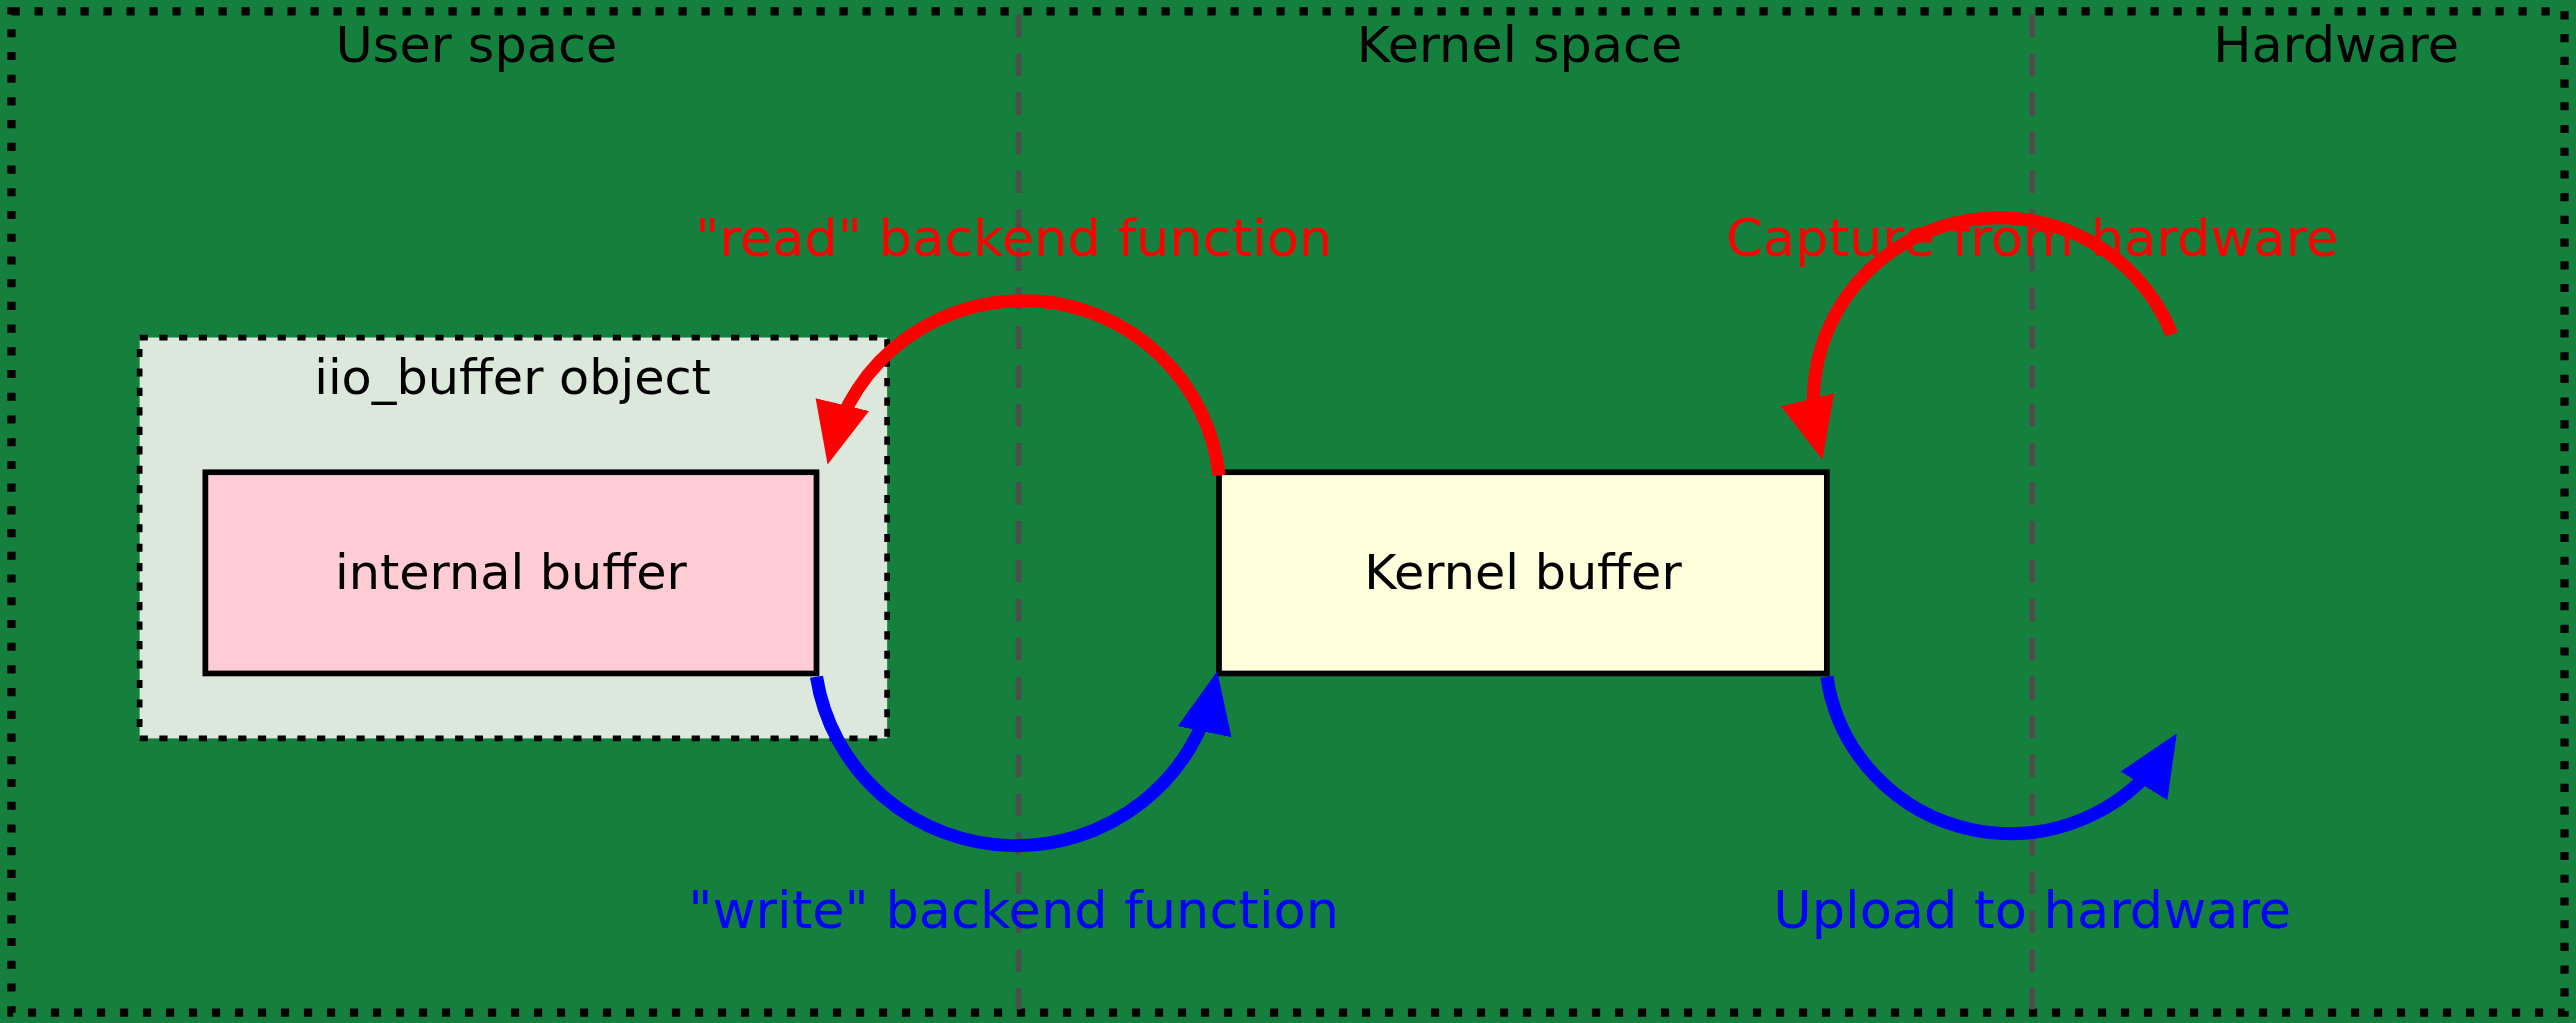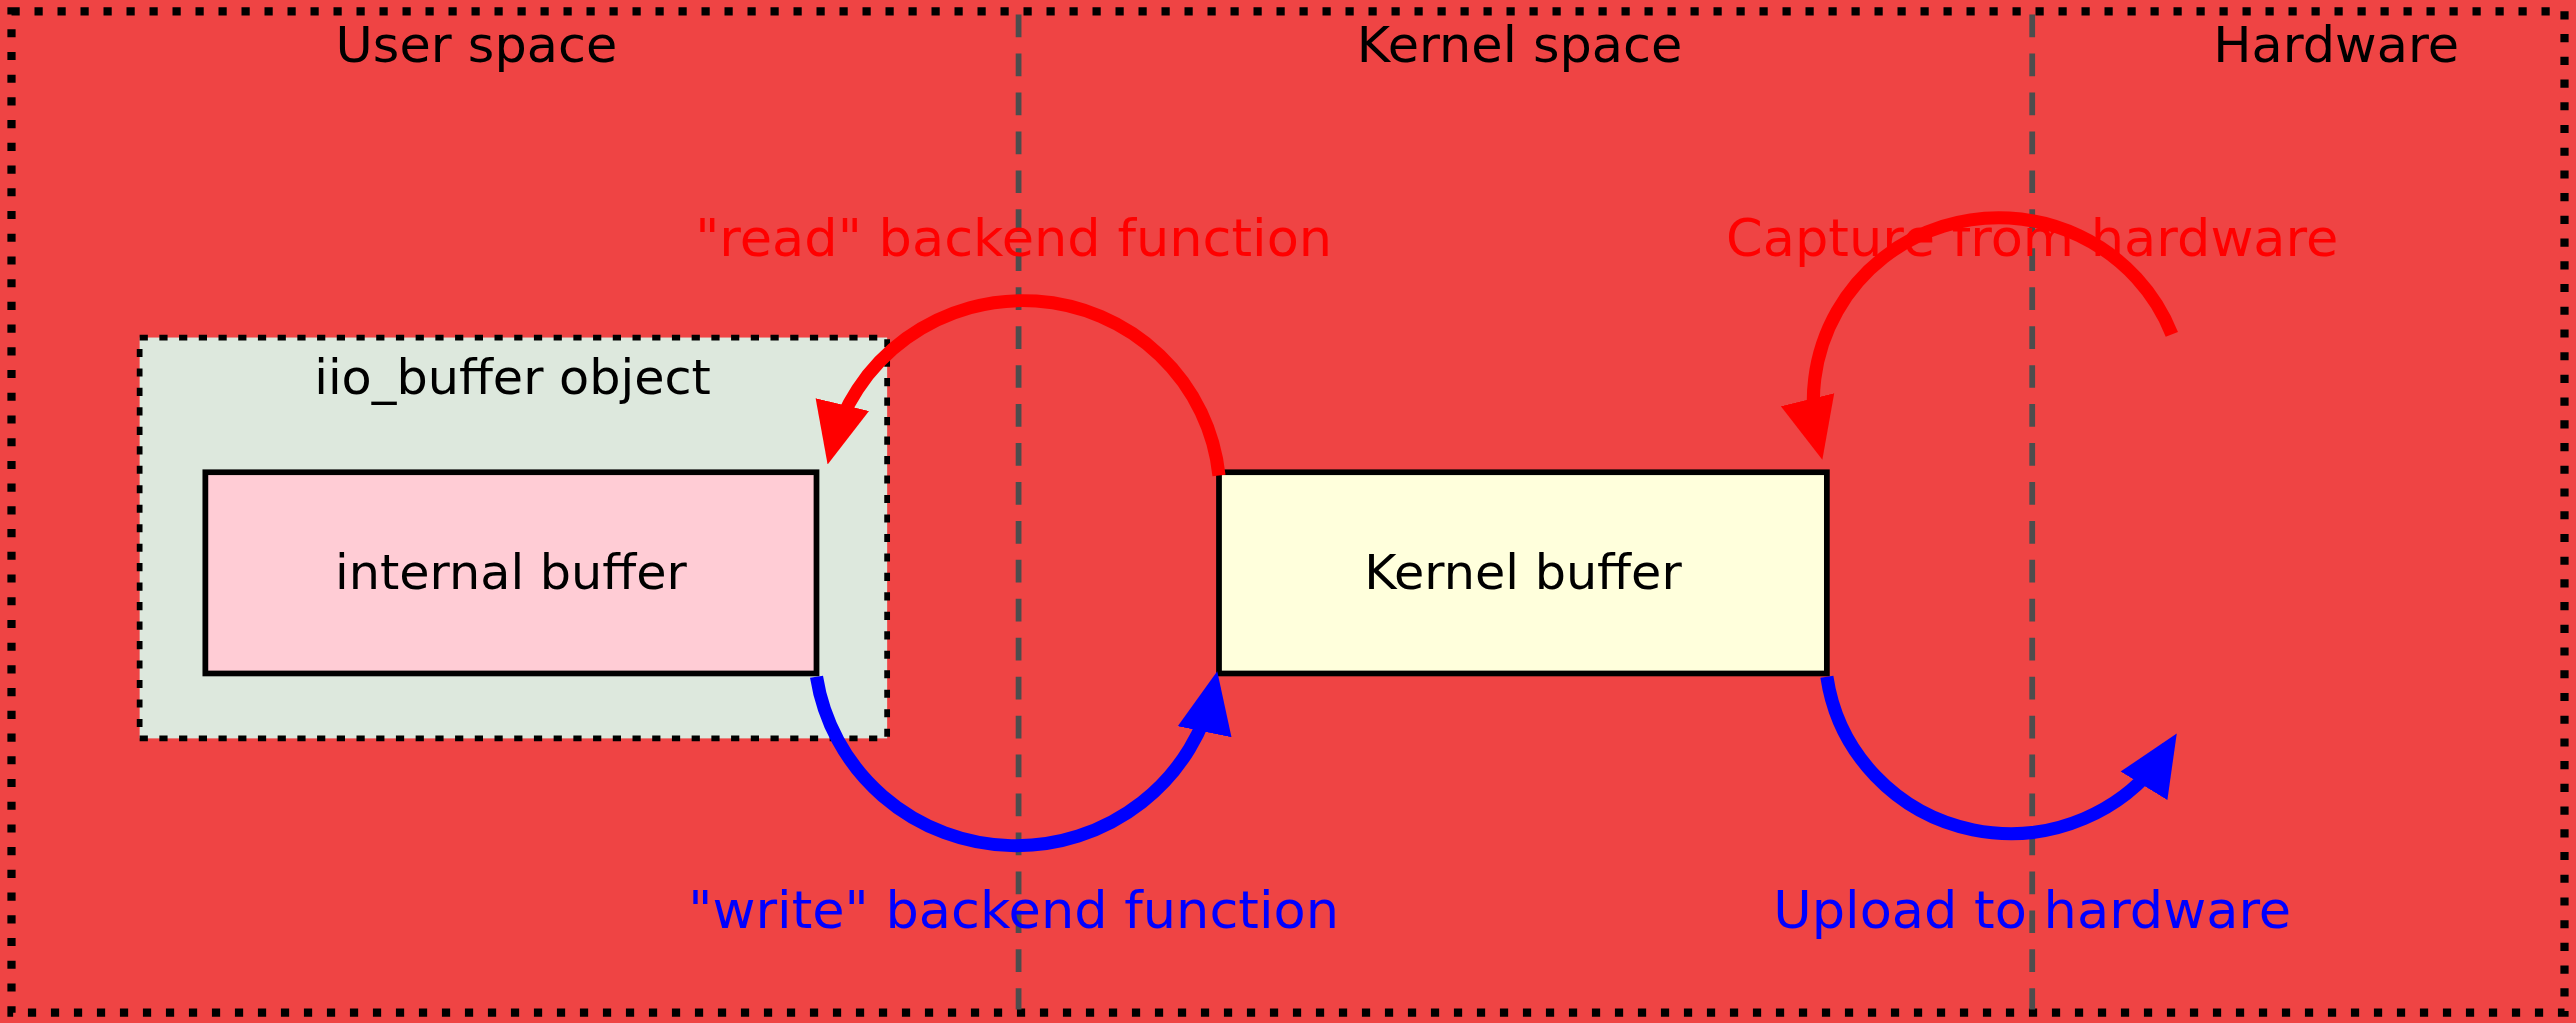--- a/index.html
+++ b/index.html
@@ -4,21 +4,21 @@
 <style>
   html, body {
     margin: 0;
     padding: 0;
     background: #ffffff;
   }
   .stage {
     width: 2576px;
     height: 1024px;
     position: relative;
-    background: #ef4444;
+    background: #15803d;
   }
   svg { display: block; }
   text {
     font-family: "DejaVu Sans", "Liberation Sans", sans-serif;
   }
   .region-hdr { font-size: 31px; fill: #000000; }
   .box-lbl    { font-size: 30px; fill: #000000; }
   .arrow-lbl  { font-size: 32px; }
 </style>
 </head>

